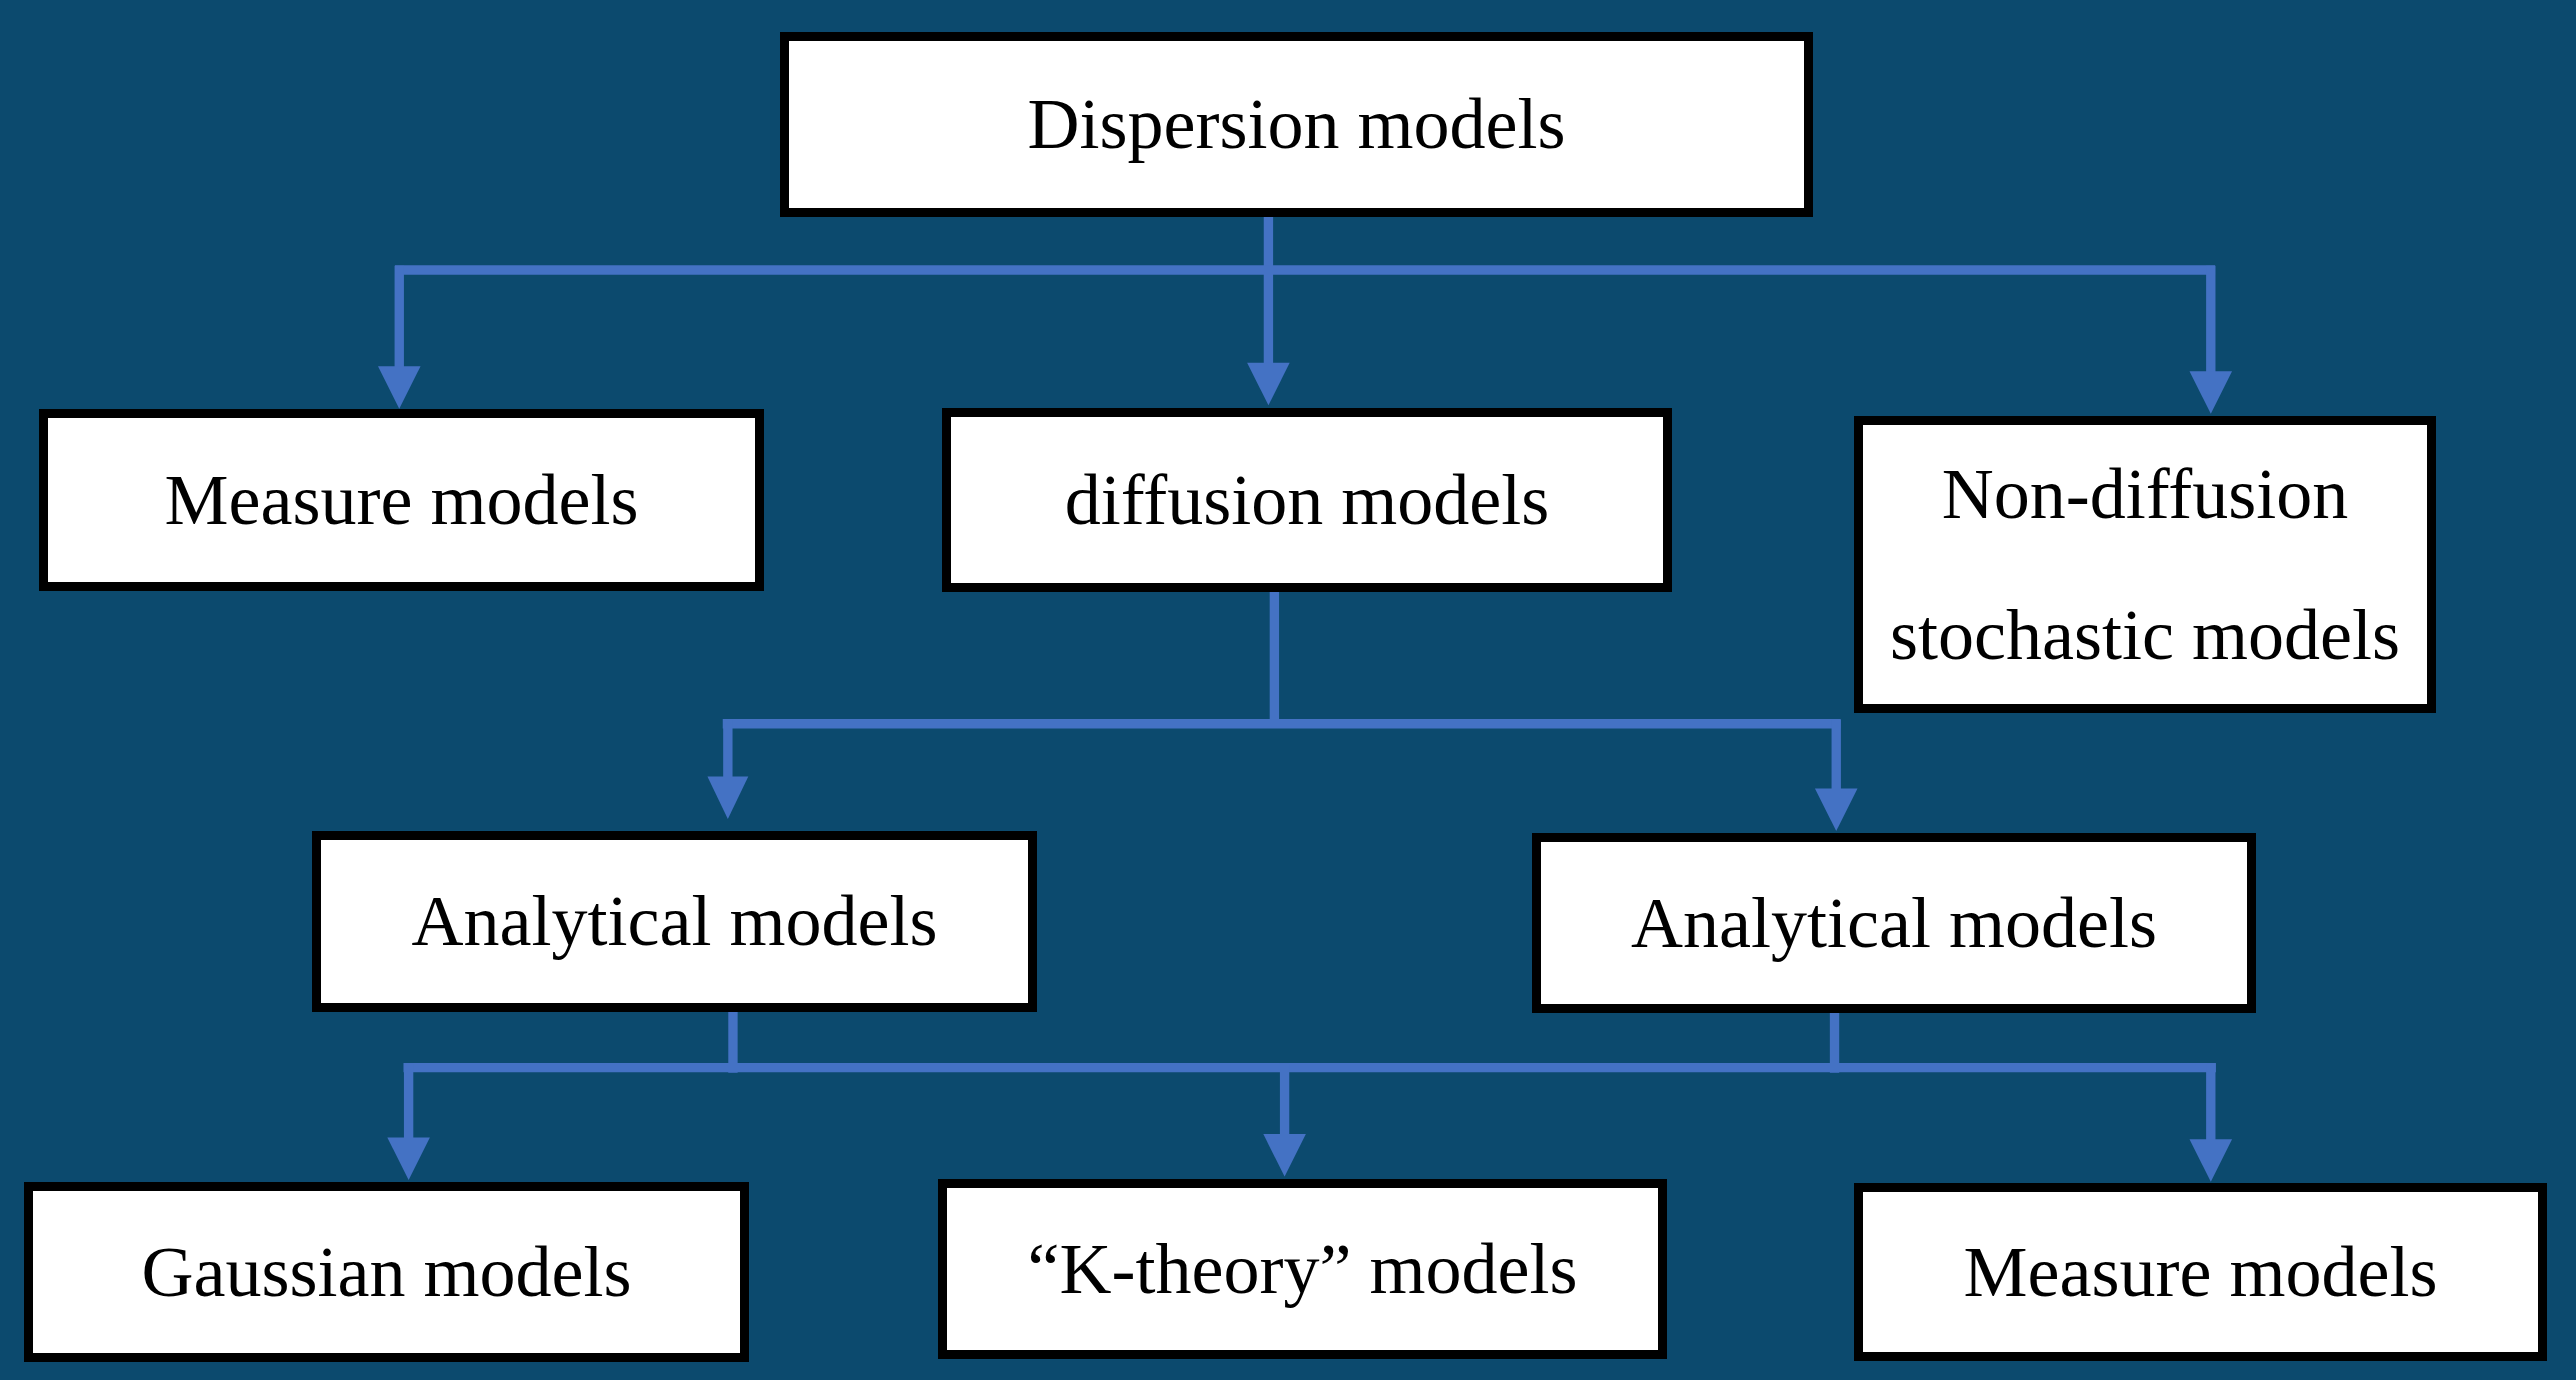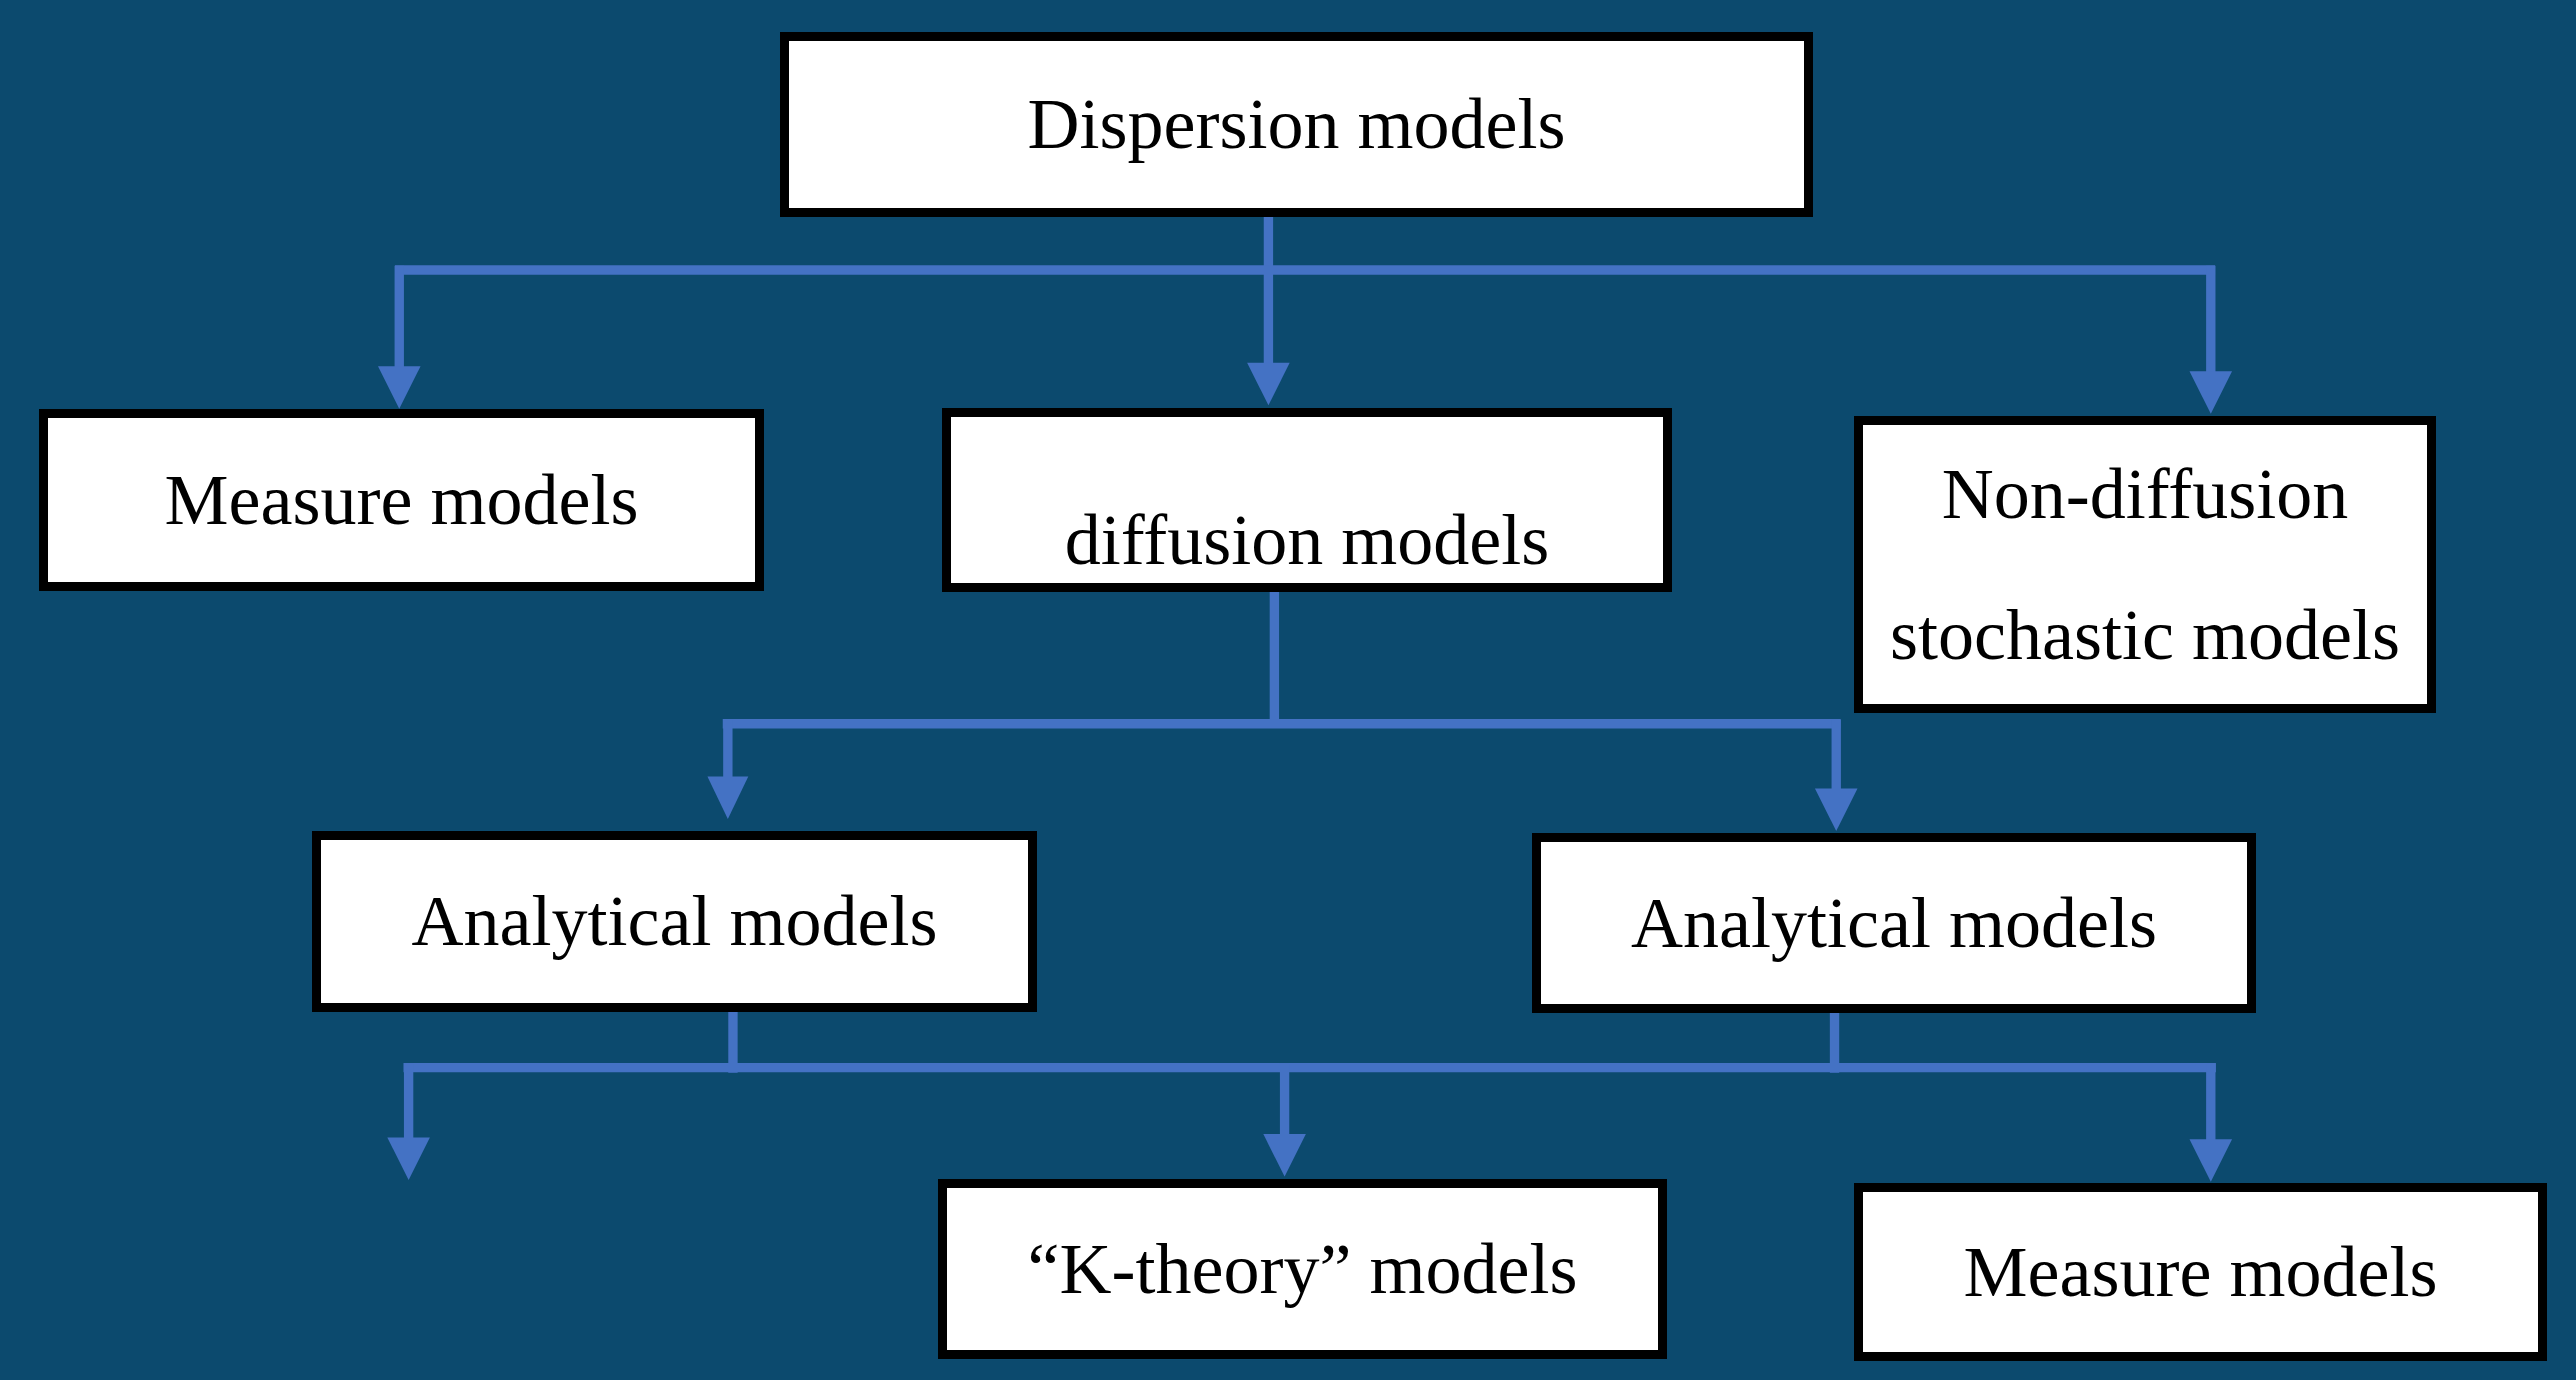--- a/index.html
+++ b/index.html
@@ -109,37 +109,40 @@
   </svg>
 
   <div class="node" style="left:780px; top:31.5px; width:1033px; height:185px;">
     <span class="label">Dispersion models</span>
   </div>
 
   <div class="node" style="left:39px; top:409px; width:725px; height:182px;">
     <span class="label">Measure models</span>
   </div>
 
-  <div class="node" style="left:942px; top:408px; width:730px; height:184px;justify-content:flex-end;">
+  <div class="node" style="left:942px; top:408px; width:730px; height:184px;">
     <span class="label">diffusion models</span>
   </div>
 
   <div class="node two-line" style="left:1854px; top:416px; width:582px; height:297px;">
     <span class="label">Non-diffusion</span>
     <span class="label">stochastic models</span>
   </div>
 
   <div class="node" style="left:312px; top:831px; width:725px; height:181px;">
     <span class="label">Analytical models</span>
   </div>
 
   <div class="node" style="left:1532px; top:833px; width:724px; height:180px;">
     <span class="label">Analytical models</span>
   </div>
 
+  <div class="node" style="left:24px; top:1182px; width:725px; height:180px;">
+    <span class="label">Gaussian models</span>
+  </div>
 
   <div class="node" style="left:938px; top:1179px; width:729px; height:180px;">
     <span class="label">“K-theory” models</span>
   </div>
 
   <div class="node" style="left:1854px; top:1183px; width:693px; height:178px;">
     <span class="label">Measure models</span>
   </div>
 
 </div>

